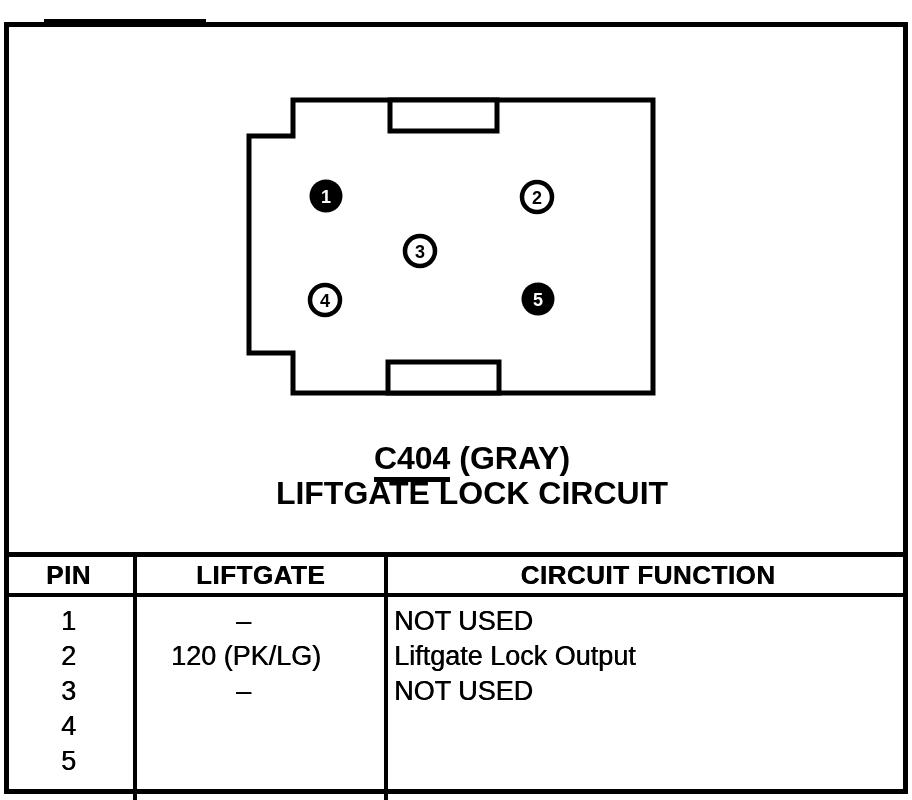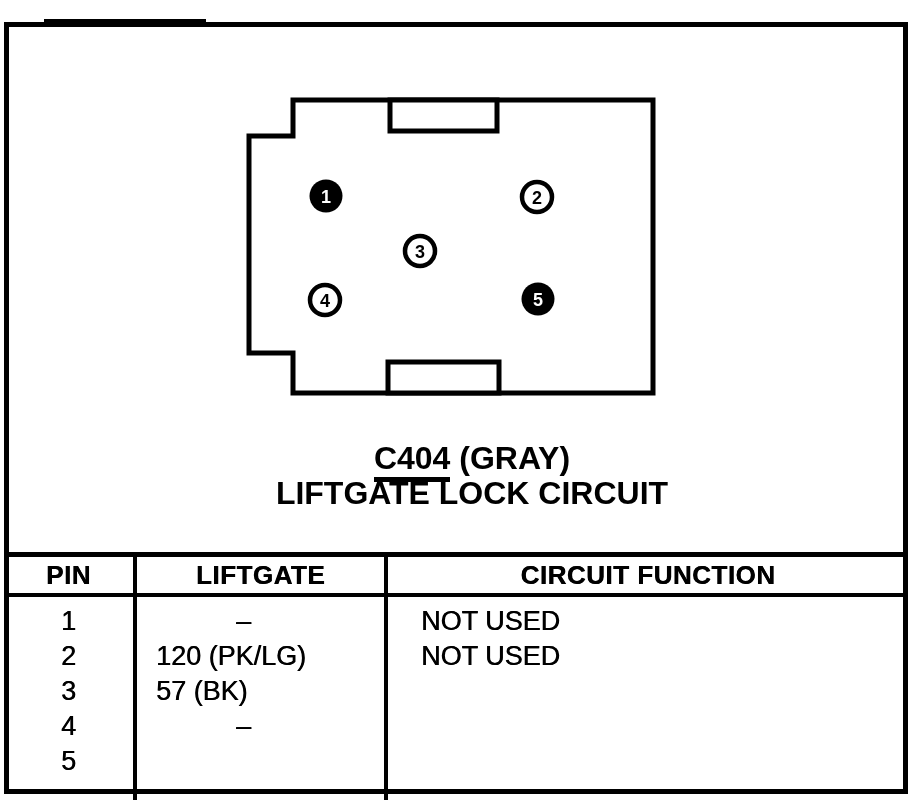--- a/index.html
+++ b/index.html
@@ -35,23 +35,23 @@
     text-shadow:0.4px 0 0 #000;
   }
   .th.cdiv{border-right:4px solid #000;}
   .bcol{
     box-sizing:border-box;padding-top:7px;
     font-size:27px;text-shadow:0.4px 0 0 #000;
   }
   .bcol.cdiv{border-right:4px solid #000;}
   .brow{height:35px;line-height:35px;white-space:nowrap;}
   .col-pin .brow{text-align:center;}
-  .col-circuit .brow{padding-left:19px;}
+  .col-circuit .brow{padding-left:34px;}
   .col-circuit .brow.dash{padding-left:0;padding-right:34px;text-align:center;}
-  .col-function .brow{padding-left:33px;}
+  .col-function .brow{padding-left:6px;}
 </style>
 </head>
 <body>
 
 <div class="page">
 
   <div class="artifact-line"></div>
 
   <div class="frame"></div>
 
@@ -106,23 +106,23 @@
       <div class="brow">1</div>
       <div class="brow">2</div>
       <div class="brow">3</div>
       <div class="brow">4</div>
       <div class="brow">5</div>
     </div>
 
     <div class="bcol cdiv col-circuit">
       <div class="brow dash">–</div>
       <div class="brow">120 (PK/LG)</div>
-      <div class="brow">57 (BK)</div>
       <div class="brow dash">–</div>
     </div>
 
     <div class="bcol col-function">
       <div class="brow">NOT USED</div>
+      <div class="brow">Liftgate Lock Output</div>
       <div class="brow">NOT USED</div>
     </div>
   </div>
 
 </div>
 
 </body></html>

